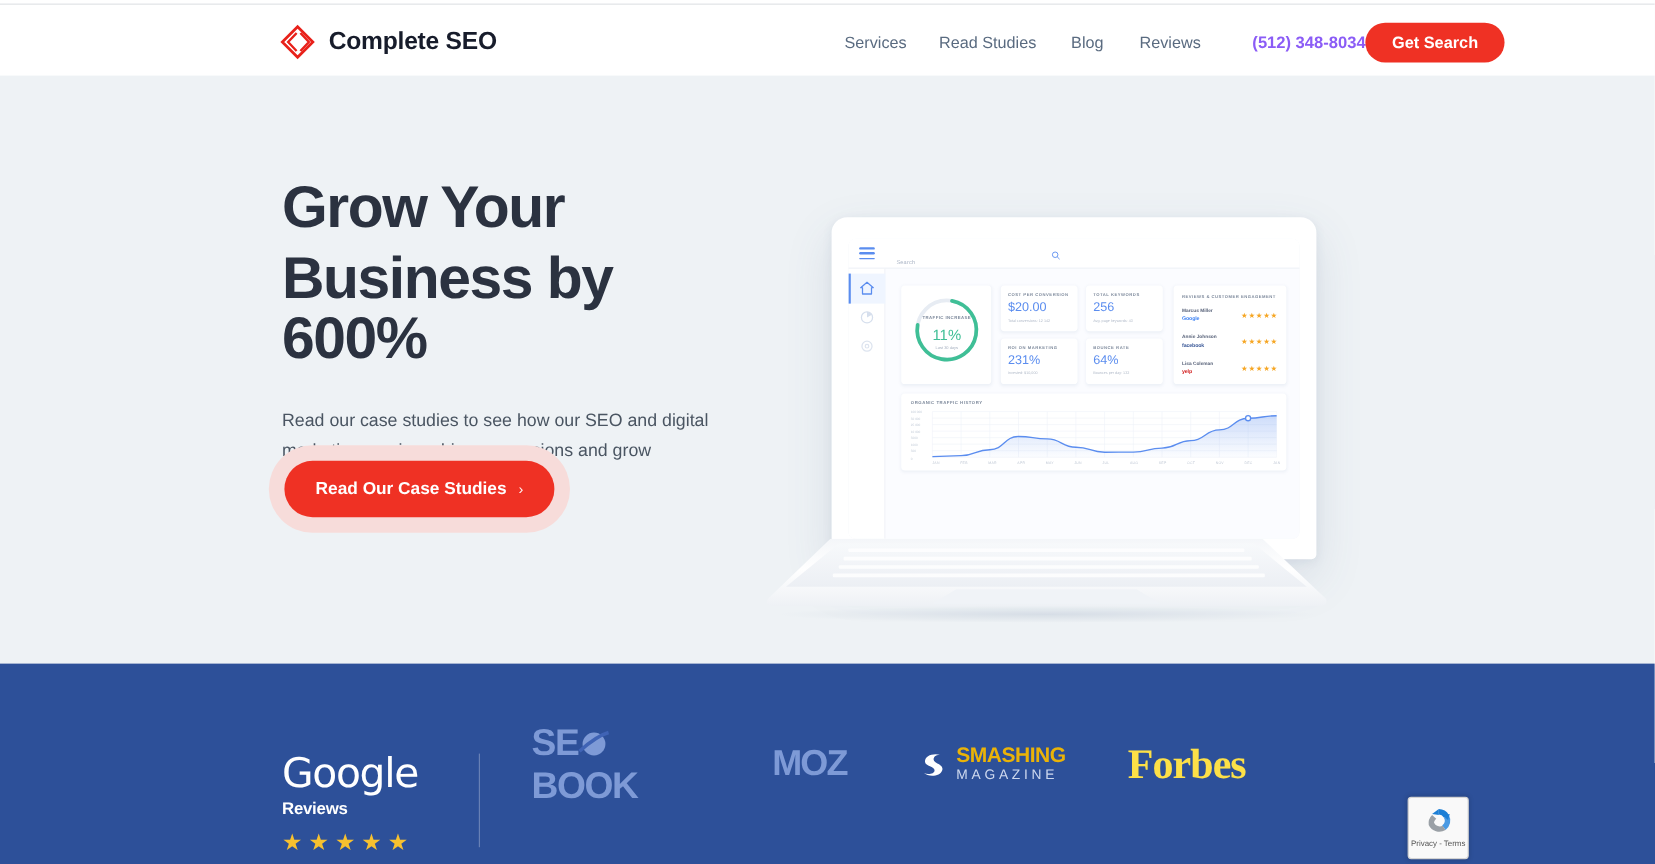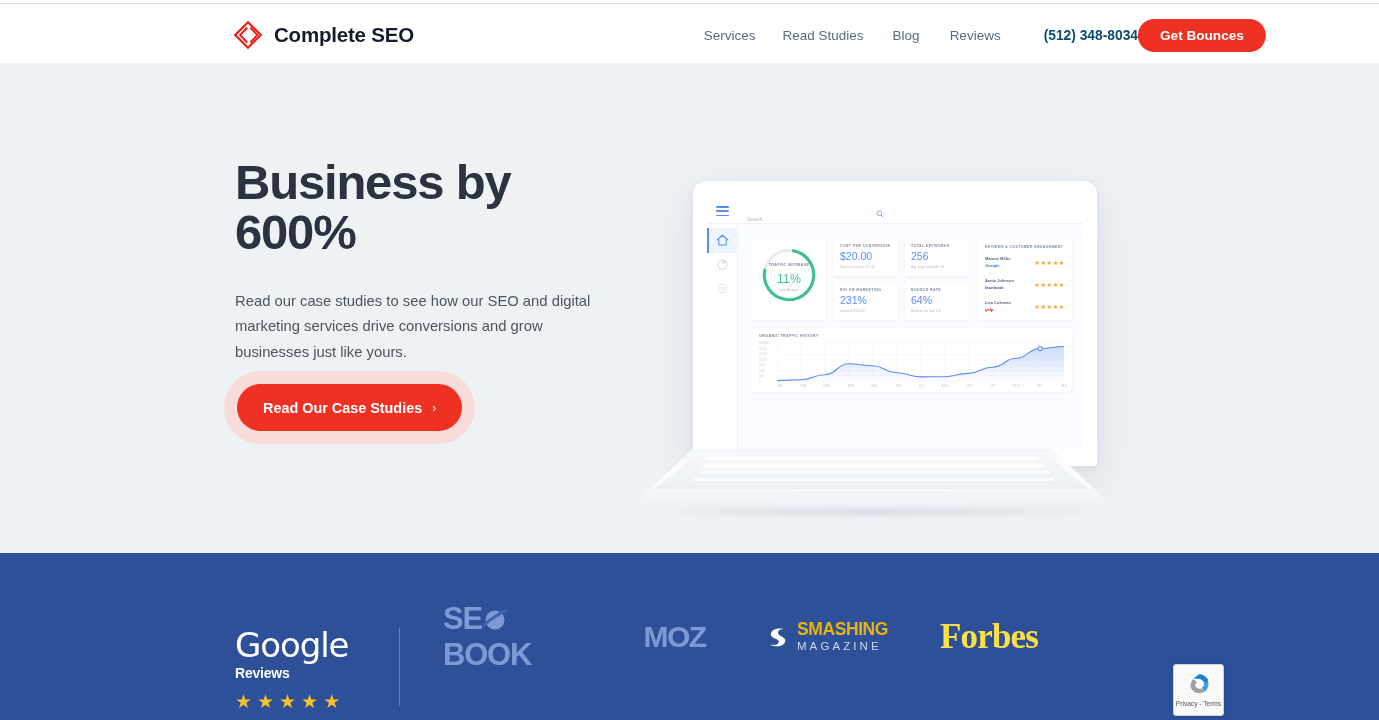--- a/index.html
+++ b/index.html
@@ -19,21 +19,21 @@
   .header {
     position: absolute; top: 4px; left: 0; width: 1379px; height: 59px;
     background: #ffffff; display: flex; align-items: center;
   }
   .brand { position:absolute; left:233px; top:16px; display:flex; align-items:center; gap:11px; }
   .brand-mark { width:30px; height:30px; flex:0 0 30px; }
   .brand-name { font-size:20.5px; font-weight:bold; color:#171c2b; letter-spacing:-0.2px; white-space:nowrap; }
 
   .nav { position:absolute; right:241px; top:24px; display:flex; align-items:center; gap:0; }
   .nav a { color:#5a6b80; font-size:13.5px; text-decoration:none; white-space:nowrap; }
-  .nav a.phone { color:#0c4a6e; font-weight:bold; font-size:13.8px; }
+  .nav a.phone { color:#8b5cf6; font-weight:bold; font-size:13.8px; }
   .nav-gap-1 { width:27px; } .nav-gap-2 { width:29px; } .nav-gap-3 { width:30px; } .nav-gap-4 { width:43px; }
 
   .btn-get-started {
     position:absolute; right:241px; top:15px; transform:translateX(100%);
     background:#ef3124; color:#fff; font-size:13.6px; font-weight:bold;
     border:none; border-radius:20px; padding:0 22px; height:33px; line-height:33px;
     white-space:nowrap; cursor:pointer;
   }
 
   
@@ -184,27 +184,28 @@
       <span class="nav-gap-1"></span>
       <a href="#">Read Studies</a>
       <span class="nav-gap-2"></span>
       <a href="#">Blog</a>
       <span class="nav-gap-3"></span>
       <a href="#">Reviews</a>
       <span class="nav-gap-4"></span>
       <a href="#" class="phone">(512) 348-8034</a>
     </div>
 
-    <button class="btn-get-started">Get Bounces</button>
+    <button class="btn-get-started">Get Search</button>
   </div>
 
   <div class="hero">
 
     <div class="hero-copy">
       <h1 class="hero-title">
+        <span>Grow Your</span>
         <span class="line2">Business by 600%</span>
       </h1>
       <p class="hero-sub">Read our case studies to see how our SEO and digital marketing services drive conversions and grow businesses just like yours.</p>
     </div>
 
     <div class="cta-wrap">
       <div class="cta-halo">
         <button class="btn-cta">
           <span>Read Our Case Studies</span>
           <span class="chev">›</span>

